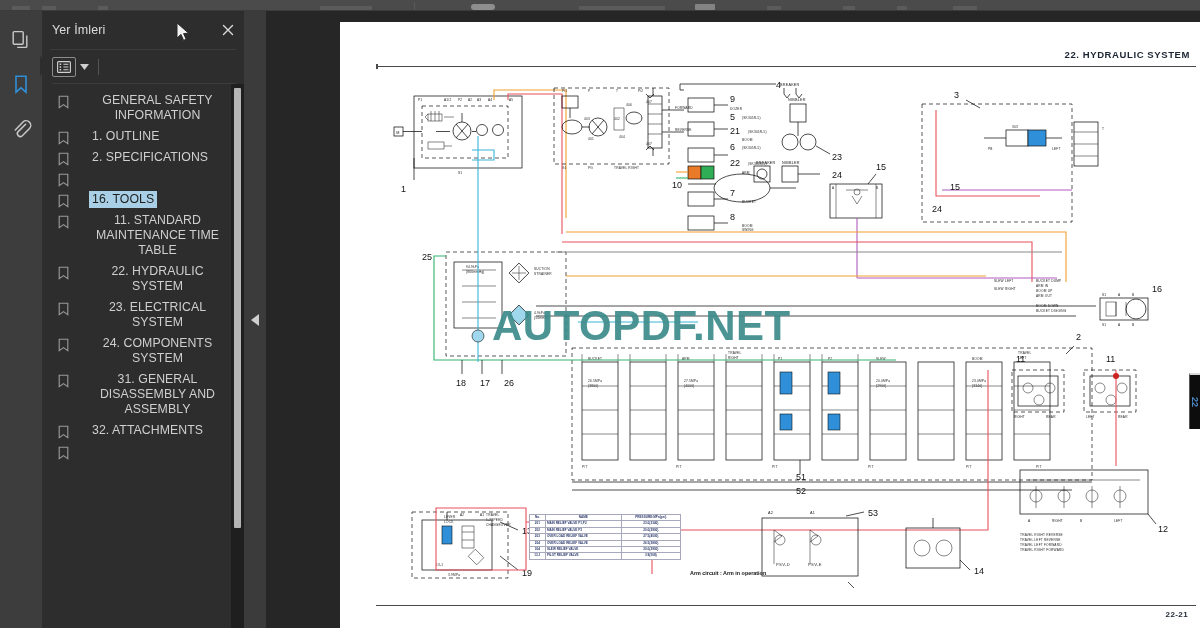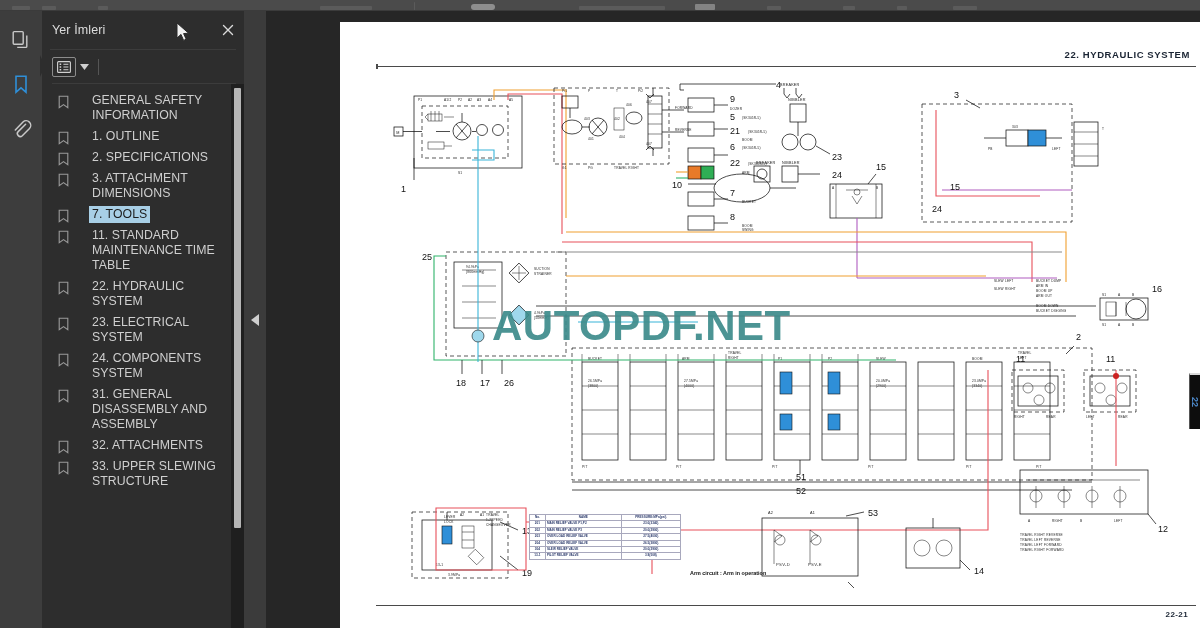--- a/index.html
+++ b/index.html
@@ -28,21 +28,21 @@
   }
   .rail-btn {
     width: 30px; height: 30px; display: flex; align-items: center; justify-content: center;
     cursor: pointer; border-radius: 2px;
   }
   .rail-btn svg { display: block; }
 
   
   .panel {
     position: absolute; top: 11px; left: 42px; width: 202px; height: 617px;
-    background: #2d2d2d; display: flex; flex-direction: column;
+    background: #2d2d2d; display: flex; flex-direction: column; text-align: center;
   }
   .panel-head {
     height: 38px; display: flex; align-items: center; padding: 0 10px;
     position: relative; flex: 0 0 auto;
   }
   .panel-title { color: #dcdcdc; font-size: 12.5px; letter-spacing: .1px; }
   .panel-close {
     position: absolute; right: 8px; top: 11px; width: 16px; height: 16px;
     cursor: pointer; color: #d8d8d8;
   }
@@ -267,29 +267,28 @@
               </svg>
             </span>
             <span class="bm-label">2. SPECIFICATIONS</span>
           </div>
           <div class="bm-item">
             <span class="bm-icon">
               <svg width="11" height="14" viewBox="0 0 11 14" fill="none" stroke="#9a9a9a" stroke-width="1.1">
                 <path d="M1.2 1.2h8.6v11.4L5.5 9.6 1.2 12.6z"></path>
               </svg>
             </span>
-            <span class="bm-label">3. ATTACHMENT DIMENSIONS</span>
           </div>
           <div class="bm-item selected">
             <span class="bm-icon">
               <svg width="11" height="14" viewBox="0 0 11 14" fill="none" stroke="#9a9a9a" stroke-width="1.1">
                 <path d="M1.2 1.2h8.6v11.4L5.5 9.6 1.2 12.6z"></path>
               </svg>
             </span>
-            <span class="bm-label">7. TOOLS</span>
+            <span class="bm-label">16. TOOLS</span>
           </div>
           <div class="bm-item">
             <span class="bm-icon">
               <svg width="11" height="14" viewBox="0 0 11 14" fill="none" stroke="#9a9a9a" stroke-width="1.1">
                 <path d="M1.2 1.2h8.6v11.4L5.5 9.6 1.2 12.6z"></path>
               </svg>
             </span>
             <span class="bm-label">11. STANDARD MAINTENANCE TIME TABLE</span>
           </div>
           <div class="bm-item">
@@ -331,21 +330,20 @@
               </svg>
             </span>
             <span class="bm-label">32. ATTACHMENTS</span>
           </div>
           <div class="bm-item">
             <span class="bm-icon">
               <svg width="11" height="14" viewBox="0 0 11 14" fill="none" stroke="#9a9a9a" stroke-width="1.1">
                 <path d="M1.2 1.2h8.6v11.4L5.5 9.6 1.2 12.6z"></path>
               </svg>
             </span>
-            <span class="bm-label">33. UPPER SLEWING STRUCTURE</span>
           </div>
         </div>
       <div class="sb-track">
         <div class="sb-thumb"></div>
       </div>
     </div>
   </div>
 
   <div class="collapse-strip">
     <svg width="8" height="12" viewBox="0 0 8 12">

